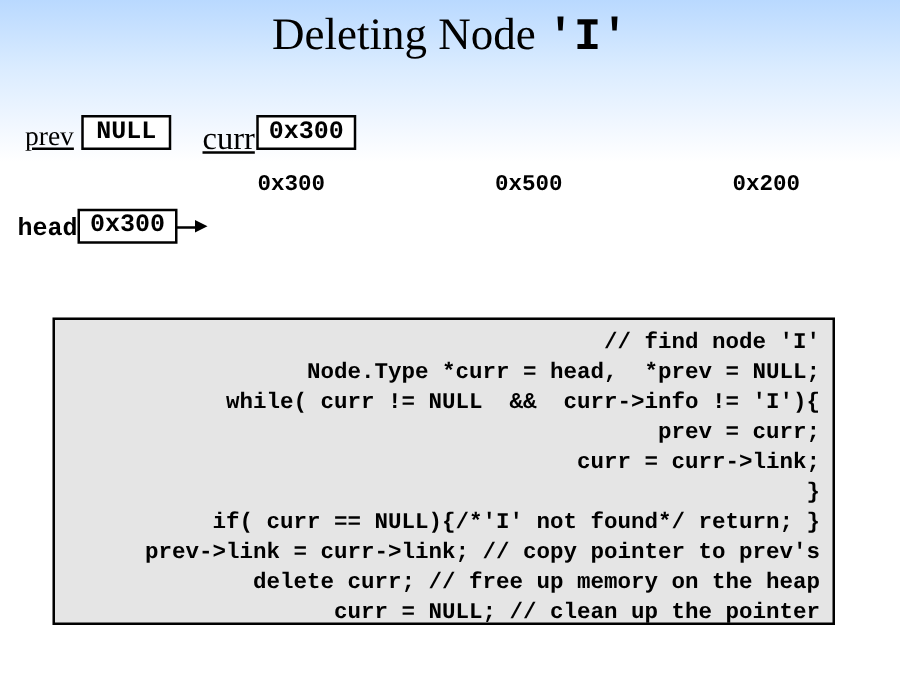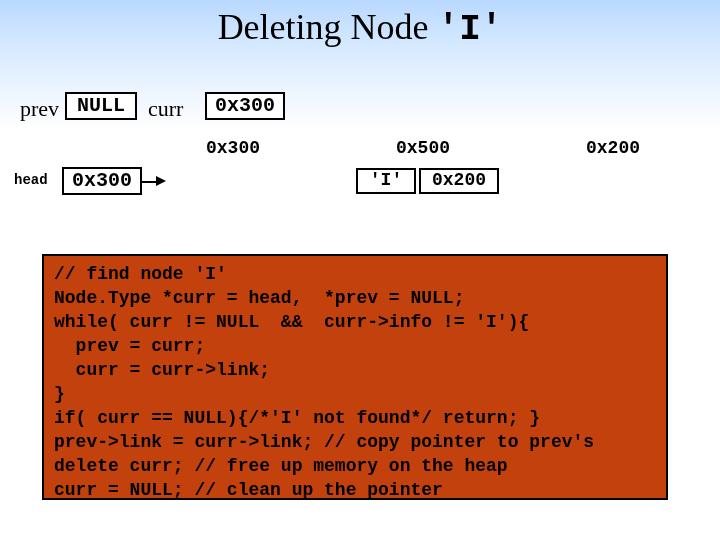--- a/index.html
+++ b/index.html
@@ -23,21 +23,21 @@
   .page { position: relative; width: 720px; height: 540px; z-index: 1; }
   .title {
     position: absolute;
     top: 6px; left: 0; width: 720px;
     text-align: center;
     font-size: 36px;
   }
   .title-serif { font-family: "Times New Roman", serif; }
   .title-mono { font-family: "Courier New", monospace; font-weight: bold; }
   .mono-b { font-family: "Courier New", monospace; font-weight: bold; }
-  .serif { font-family: "Times New Roman", serif; }
+  .serif { font-family: "Times New Roman", serif; text-decoration: underline; }
 
   .box {
     position: absolute;
     border: 2px solid #000;
     background: #fff;
     text-align: center;
     line-height: 24px;
     height: 24px;
     box-sizing: content-box;
   }
@@ -77,25 +77,26 @@
     border-left: 10px solid #000;
   }
 
   .codebox {
     position: absolute;
     left: 42px;
     top: 254px;
     width: 626px;
     height: 246px;
     border: 2px solid #000;
-    background: #c2410c;
+    background: #e5e5e5;
     padding: 6px 10px;
     font: bold 18px/24px "Courier New", monospace;
     white-space: pre;
     box-sizing: border-box;
+    text-align: right;
   }
   .reveal {
     position: absolute;
     background: #fff0a0;
     border: 1px solid #c0b030;
     border-radius: 3px;
     box-sizing: border-box;
   }
   .reveal1 { left: 46px;  top: 310px; width: 560px; height: 22px; }
 </style>
@@ -107,41 +108,37 @@
 
   <div class="title">
     <span class="title-serif">Deleting Node </span><span class="title-mono">'I'</span>
   </div>
 
   <span class="lbl serif" style="left:20px; top:96px; font-size:22px;">prev</span>
   <div class="box mono-b" style="left:65px; top:92px; width:68px;">
     <span>NULL</span>
   </div>
 
-  <span class="lbl serif" style="left:148px; top:96px; font-size:22px;">curr</span>
+  <span class="lbl serif" style="left:162px; top:96px; font-size:26px;">curr</span>
   <div class="box mono-b" style="left:205px; top:92px; width:76px;">
     <span>0x300</span>
   </div>
 
   <div class="addr" style="left:163px; top:138px; width:140px;">0x300</div>
   <div class="addr" style="left:353px; top:138px; width:140px;">0x500</div>
   <div class="addr" style="left:543px; top:138px; width:140px;">0x200</div>
 
-  <span class="lbl mono-b" style="left:14px; top:172px; font-size:14px;">head</span>
+  <span class="lbl mono-b" style="left:14px; top:172px; font-size:20px;">head</span>
   <div class="box mono-b" style="left:62px; top:167px; width:76px;">
     <span>0x300</span>
   </div>
   <div class="arrow" style="left:140px; top:181px; width:18px;"></div>
   <div class="arrowhead" style="left:156px; top:176px;"></div>
 
 
-  <div class="node" style="left:356px; top:167px;">
-    <span class="cell" style="width:60px;">'I'</span>
-    <span class="cell" style="width:80px;">0x200</span>
-  </div>
 
 
   <div class="reveal reveal1"></div>
   <div class="codebox">// find node 'I'
 Node.Type *curr = head,  *prev = NULL;
 while( curr != NULL  &amp;&amp;  curr-&gt;info != 'I'){
   prev = curr;
   curr = curr-&gt;link;
 }
 if( curr == NULL){/*'I' not found*/ return; }

